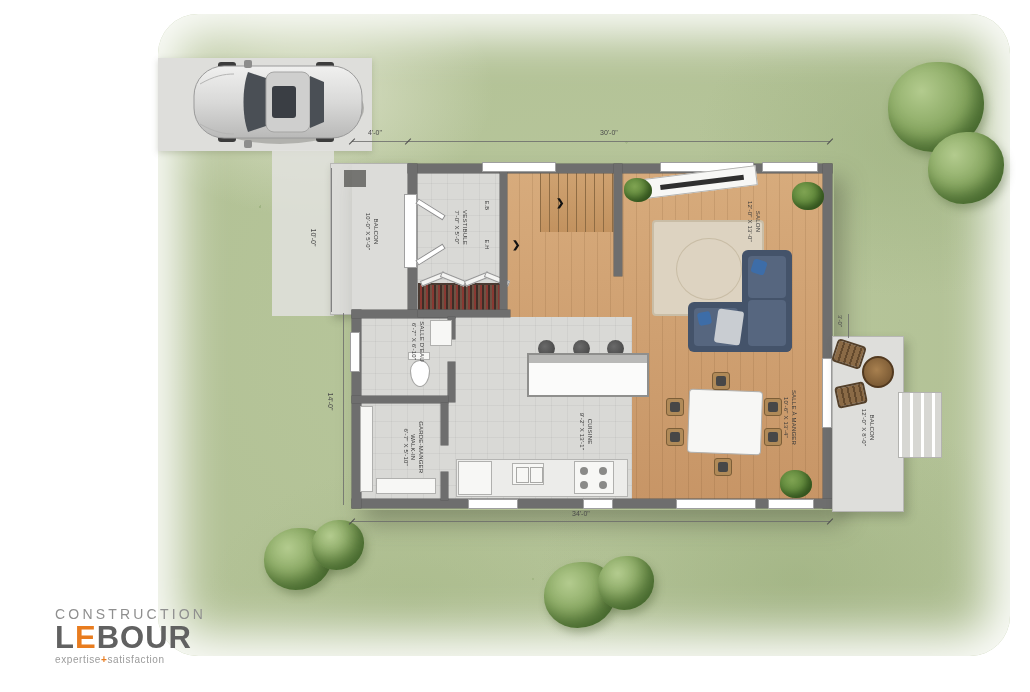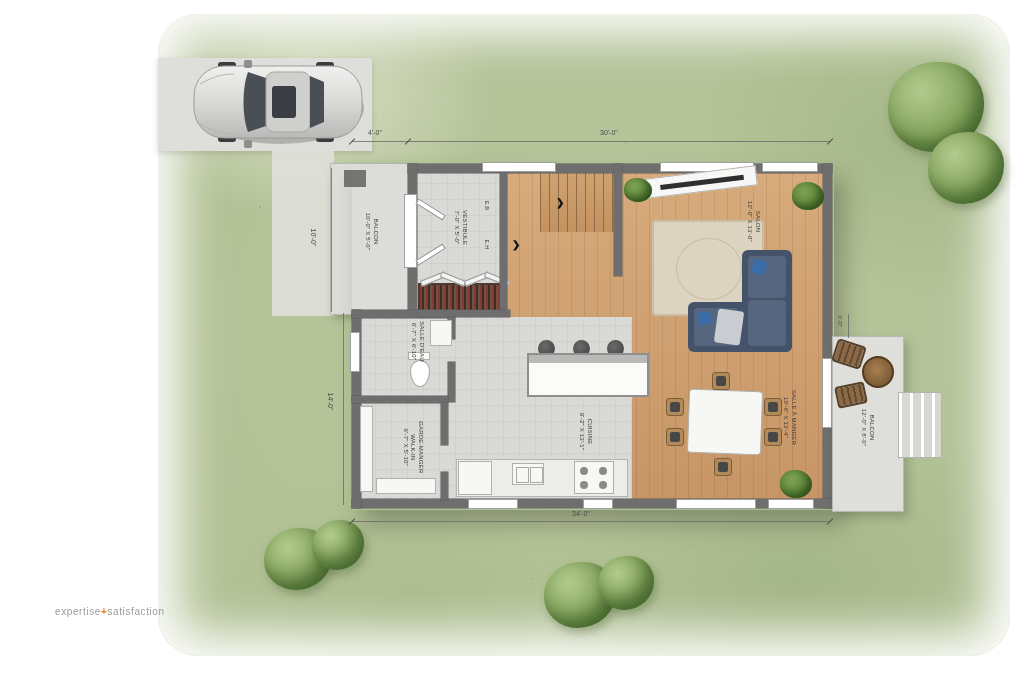--- a/index.html
+++ b/index.html
@@ -318,16 +318,18 @@
 
   <div class="abs dim-line-v" style="left:331px;top:168px;height:144px"></div>
   <div class="abs dim-label rot" style="left:305px;top:234px">10'-0"</div>
   <div class="abs dim-line-v" style="left:343px;top:313px;height:192px"></div>
   <div class="abs dim-label rot" style="left:322px;top:398px">14'-0"</div>
 
   <div class="abs dim-line-v" style="left:848px;top:314px;height:24px"></div>
   <div class="abs dim-label rot" style="left:834px;top:318px;font-size:6px">3'-0"</div>
 
   <div class="abs logo">
+    <div class="l1">CONSTRUCTION</div>
+    <div class="l2"><span>L</span><span class="e">E</span><span>BOUR</span></div>
     <div class="l3"><span>expertise</span><span class="plus">+</span><span>satisfaction</span></div>
   </div>
 
 </div>
 
 </body></html>

